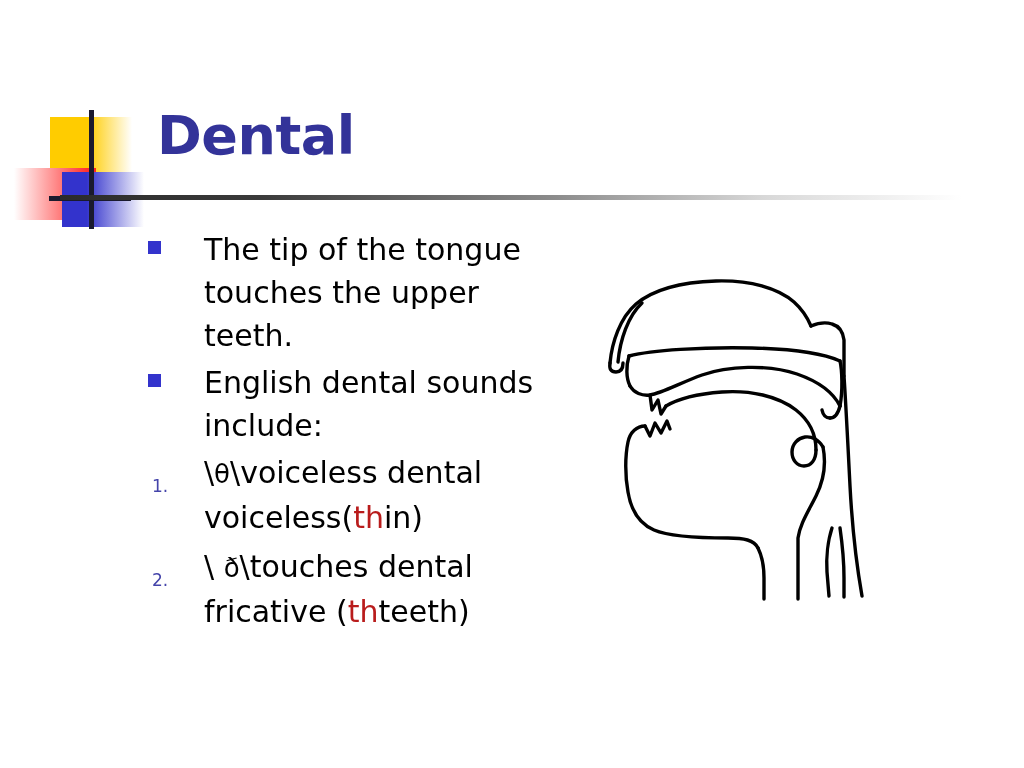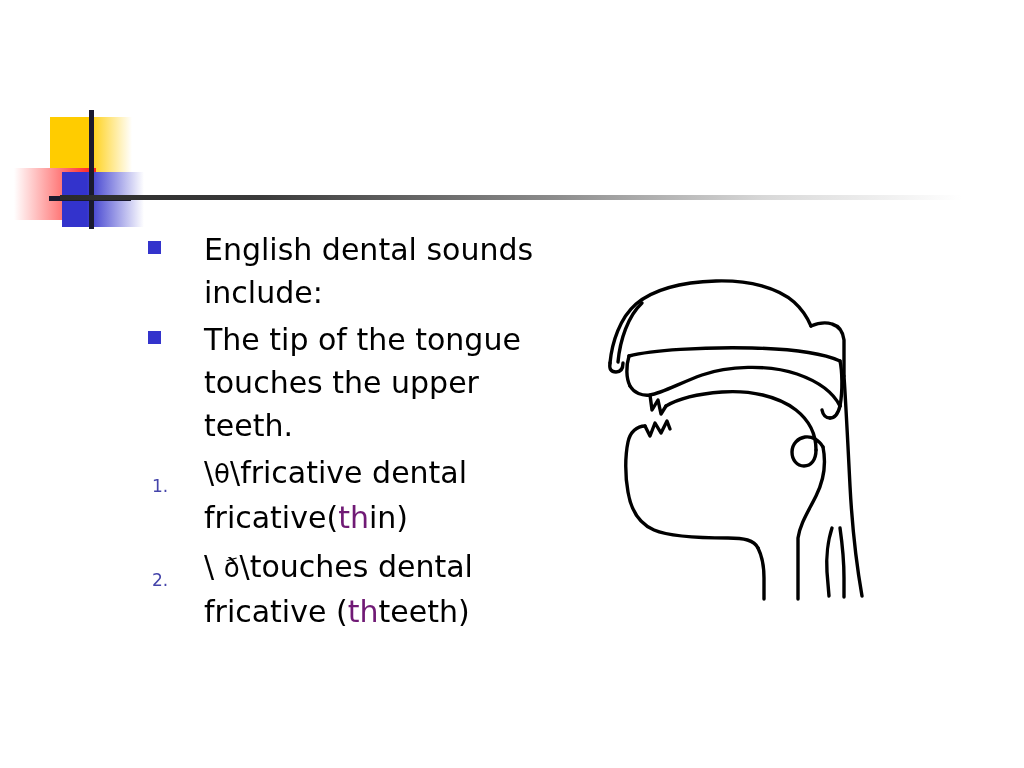--- a/index.html
+++ b/index.html
@@ -135,21 +135,21 @@
     color: #4444AA;
     font-family: "DejaVu Sans", sans-serif;
     position: relative;
     top: 9px;
     left: 4px;
   }
   .ipa {
     font-family: "DejaVu Sans", sans-serif;
     font-size: 26px;
   }
-  .hl-red { color: #701a75; }
+  .hl-red { color: #b91c1c; }
 
   .b-item.numbered { margin-bottom: 6px; }
 
   
   .diagram {
     position: absolute;
     left: 592px;
     top: 266px;
     width: 290px;
     height: 345px;
@@ -166,38 +166,39 @@
 <div id="slide">
 
   <div class="motif">
     <div class="motif-yellow"></div>
     <div class="motif-red"></div>
     <div class="motif-blue"></div>
     <div class="motif-vline"></div>
     <div class="motif-hline"></div>
   </div>
 
+  <div class="title">Dental</div>
 
   <div class="rule"></div>
 
   <div class="body-block">
+
+    <div class="b-item">
+      <span class="b-marker"><span class="sq"></span></span>
+      <span>The tip of the tongue touches the upper teeth.</span>
+    </div>
 
     <div class="b-item">
       <span class="b-marker"><span class="sq"></span></span>
       <span>English dental sounds include:</span>
     </div>
 
-    <div class="b-item">
-      <span class="b-marker"><span class="sq"></span></span>
-      <span>The tip of the tongue touches the upper teeth.</span>
-    </div>
-
     <div class="b-item numbered">
       <span class="b-marker"><span class="num">1.</span></span>
-      <span>\</span><span class="ipa">θ</span><span>\fricative dental fricative(</span><span class="hl-red">th</span><span>in)</span>
+      <span>\</span><span class="ipa">θ</span><span>\voiceless dental voiceless(</span><span class="hl-red">th</span><span>in)</span>
     </div>
 
     <div class="b-item numbered">
       <span class="b-marker"><span class="num">2.</span></span>
       <span>\ </span><span class="ipa">ð</span><span>\touches dental fricative (</span><span class="hl-red">th</span><span>teeth)</span>
     </div>
 
   </div>
 
   <div class="diagram">

